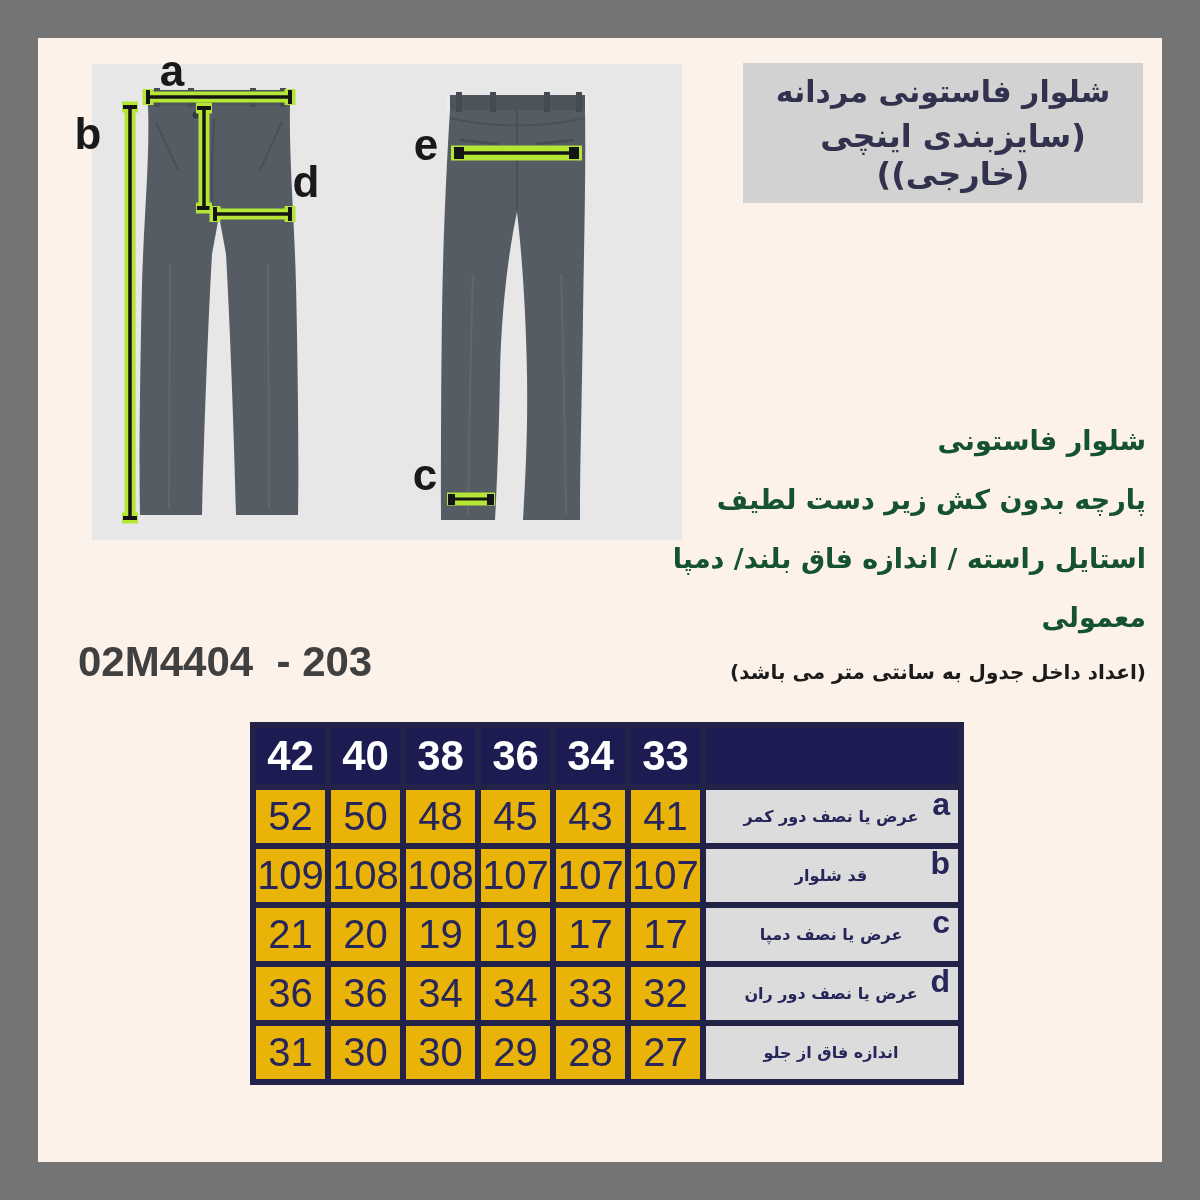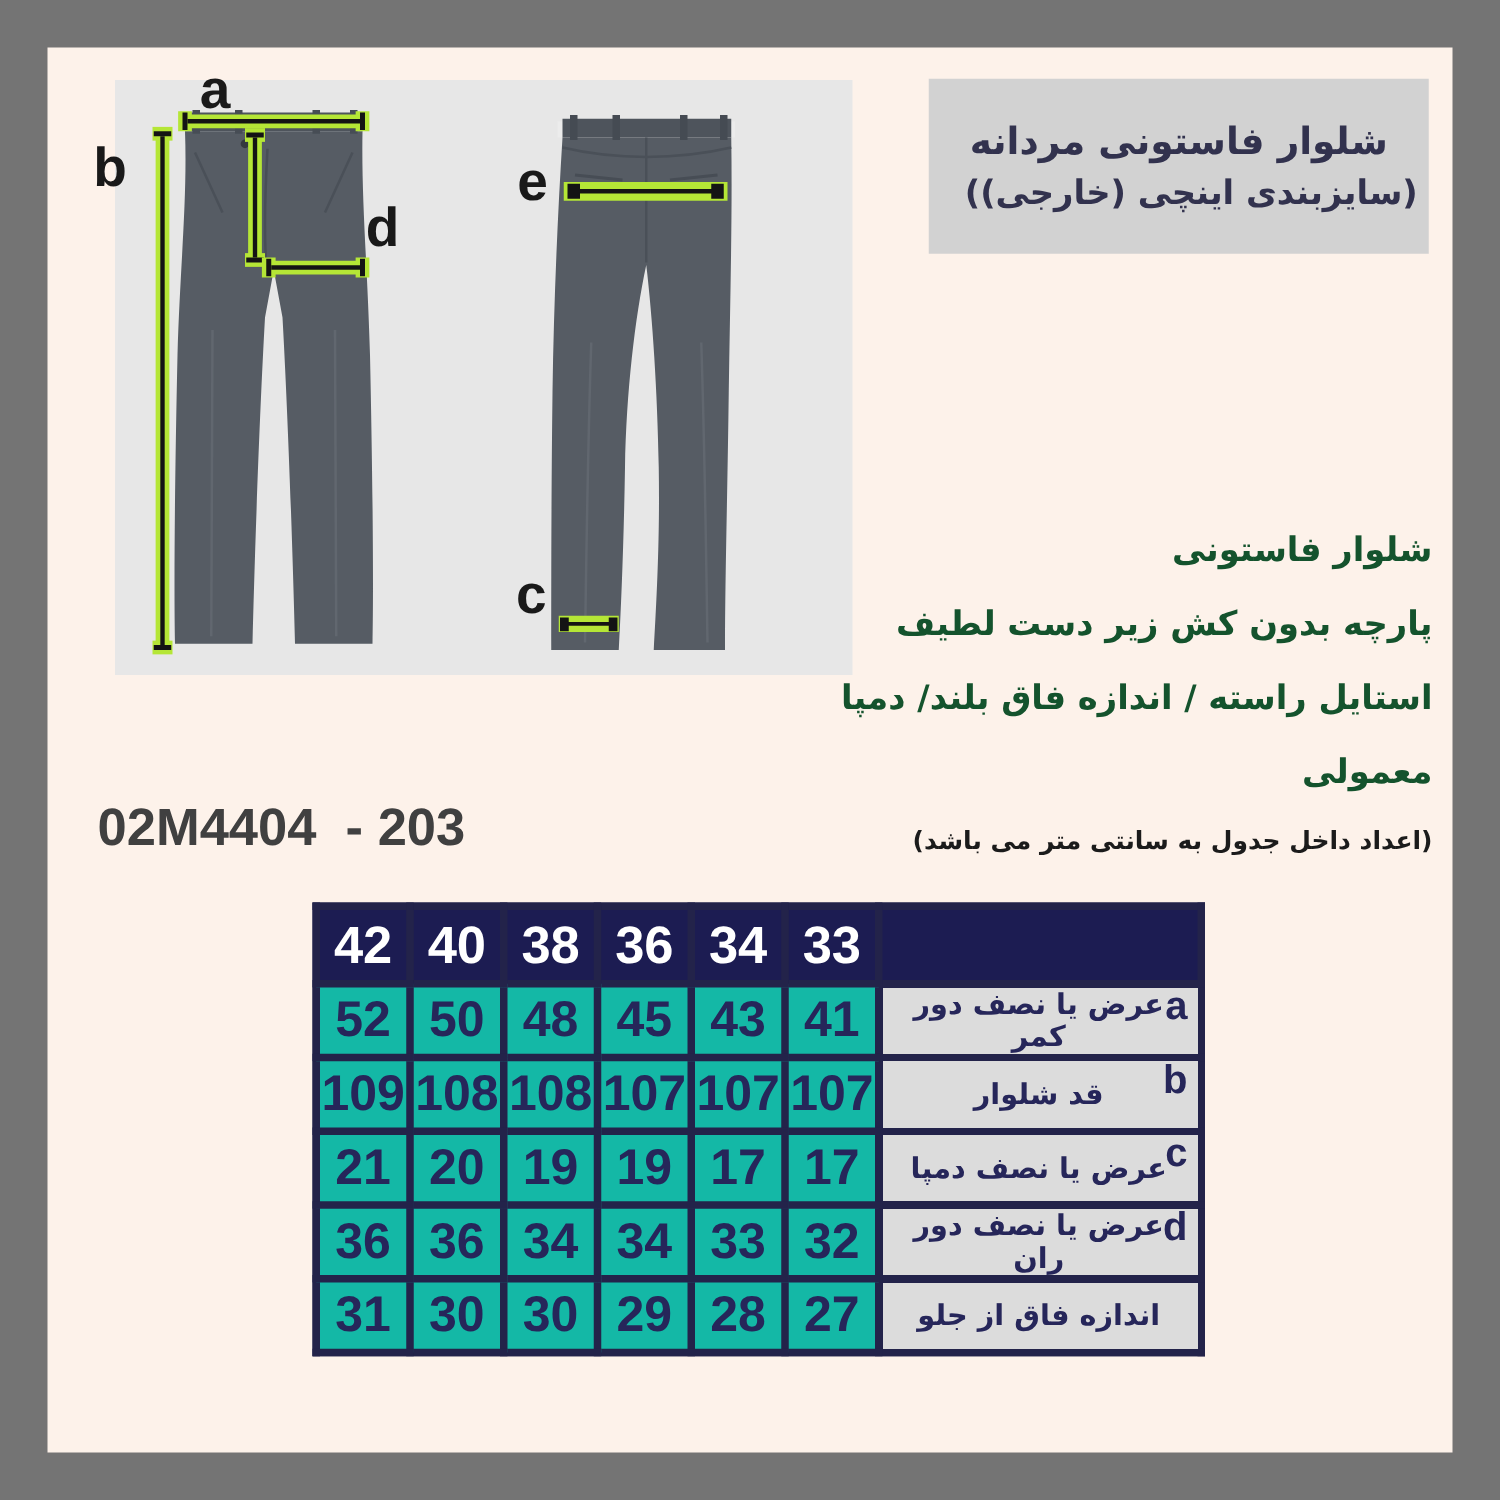--- a/index.html
+++ b/index.html
@@ -19,21 +19,21 @@
   }
   .pants-panel svg{overflow:visible;display:block;}
 
   .title-box{
     position:absolute;left:705px;top:25px;width:400px;height:140px;
     background:#d2d2d2;color:#32324e;
     display:flex;flex-direction:column;justify-content:center;align-items:center;
     direction:rtl;text-align:center;font-weight:bold;gap:8px;
   }
   .title-line1{font-size:30px;}
-  .title-line2{font-size:27px;margin-left:20px;}
+  .title-line2{font-size:32px;margin-left:20px;}
 
   .description{
     position:absolute;top:373px;right:16px;width:560px;
     direction:rtl;text-align:right;
     color:#14532d;font-weight:bold;font-size:27px;line-height:59px;
   }
 
   .product-code{
     position:absolute;left:40px;top:600px;
     font-family:"Liberation Sans",sans-serif;
@@ -53,29 +53,29 @@
   }
   .size-table th,.size-table td{
     border:6px solid #23234a;padding:0;text-align:center;vertical-align:middle;
   }
   .size-table th{
     width:69px;height:56px;background:#1c1c52;color:#ffffff;
     font-family:"Liberation Sans",sans-serif;font-weight:bold;font-size:42px;
   }
   .size-table th.label-head{width:252px;}
   .size-table td.num{
-    height:53px;background:#14b8a6;color:#26265a;
-    font-family:"Liberation Sans",sans-serif;font-weight:bold;font-size:40px;
+    height:53px;background:#eab308;color:#26265a;
+    font-family:"Liberation Sans",sans-serif;font-weight:normal;font-size:40px;
   }
   .size-table td.label-cell{
     background:#dcdcdc;position:relative;direction:rtl;
   }
   .label-text{
     display:block;text-align:center;color:#26265a;
-    font-weight:bold;font-size:23px;padding:0 12px 0 10px;
+    font-weight:bold;font-size:16px;padding:0 12px 0 10px;
   }
   .letter{
     position:absolute;right:8px;top:-2px;direction:ltr;
     font-family:"Liberation Sans",sans-serif;
     font-weight:bold;font-size:32px;color:#26265a;line-height:1;
   }
 
   .fig-letter{
     font-family:"Liberation Sans",sans-serif;font-weight:bold;
     font-size:44px;fill:#191919;

